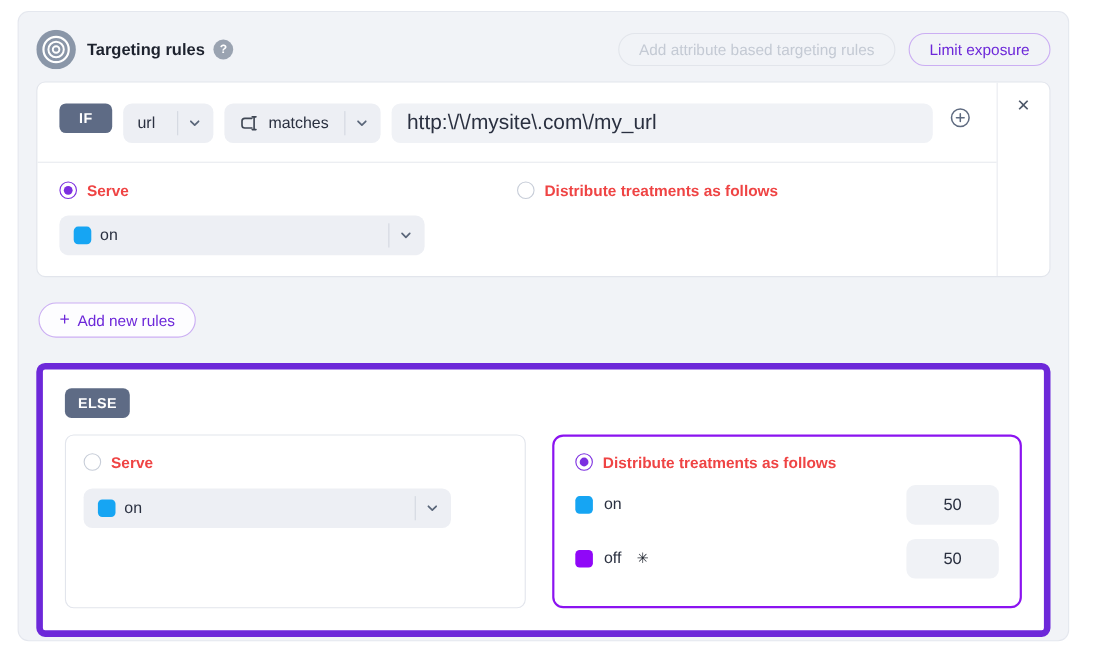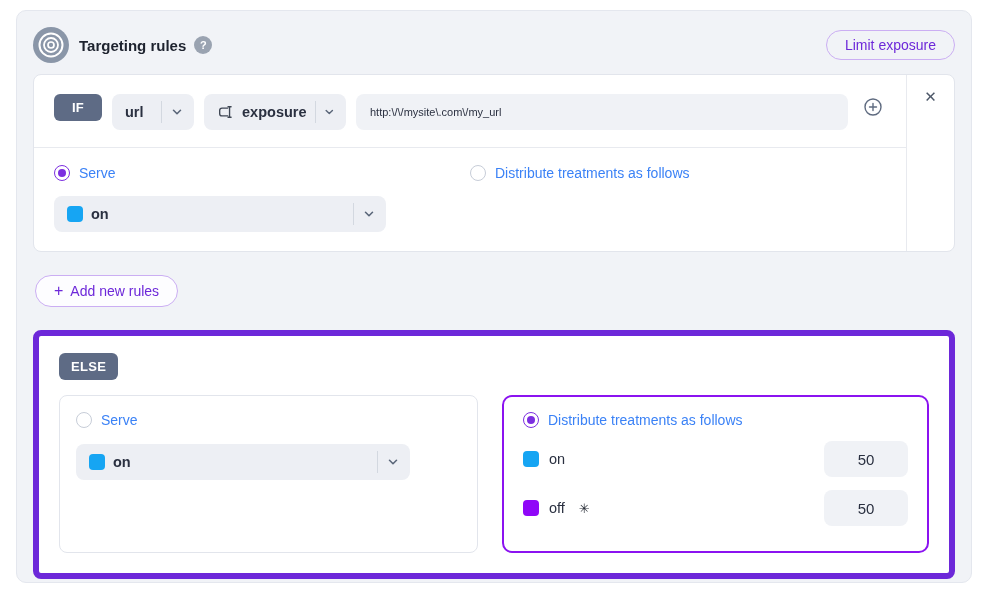--- a/index.html
+++ b/index.html
@@ -60,48 +60,48 @@
   .if-badge {
     display:inline-flex; align-items:center; justify-content:center;
     min-width:48px; height:27px; padding:0 12px;
     background:#5e6b85; color:#ffffff; border-radius:6px;
     font-size:13px; font-weight:bold; letter-spacing:.3px;
   }
   .dropdown {
     height:36px; background:#edeff4; border-radius:8px;
     display:flex; align-items:center; gap:8px;
     padding:0 10px 0 13px; cursor:pointer;
-    font-size:14.5px; color:#2a3040;font-weight:bold;
+    font-size:14.5px; color:#2a3040;
   }
   .dd-divider { width:1px; height:22px; background:#d3d8e0; margin-left:auto; }
   .dd-attr { width:82px; }
   .dd-matcher { width:142px; }
   .value-input {
     flex:1; height:36px; background:#f0f2f6; border:none; border-radius:8px;
-    padding:0 14px; font-family:inherit; font-size:11px; color:#2a3040;
+    padding:0 14px; font-family:inherit; font-size:19px; color:#2a3040;
     outline:none; min-width:0;
   }
   .add-cond {
     width:26px; height:26px; display:flex; align-items:center; justify-content:center;
     cursor:pointer; margin-left:2px;
   }
   .serve-row {
     display:grid; grid-template-columns:1fr 1fr;
     padding:17px 20px 0; align-items:center;
   }
   .radio-opt { display:flex; align-items:center; gap:9px; cursor:pointer; }
   .radio {
     width:16px; height:16px; border-radius:50%;
     border:1.5px solid #c7cdd8; background:#ffffff; position:relative; flex:0 0 16px;
   }
   .radio.checked { border-color:#7c2ee0; }
   .radio.checked::after {
     content:""; position:absolute; inset:3px; border-radius:50%; background:#7c2ee0;
   }
-  .radio-label { font-size:14px; font-weight:normal; color:#3b82f6; }
+  .radio-label { font-size:14px; font-weight:bold; color:#ef4444; }
   .treatment-dd { width:332px; margin:15px 20px 19px; }
   .swatch { width:16px; height:16px; border-radius:4px; flex:0 0 16px; }
   
   .add-rule { margin:23px 0 23px 2px; height:32px; border-radius:16px; background:#fdfdff; }
   .plus-glyph { font-size:16px; line-height:1; margin-top:-1px; }
   
   .else-card {
     background:#ffffff; border:6px solid #6d28d9; border-radius:8px;
     padding:17px 20px 20px;
   }
@@ -136,20 +136,21 @@
         <svg width="36" height="36" viewBox="0 0 36 36">
           <circle cx="18" cy="18" r="18" fill="#8a96a8"></circle>
           <circle cx="18" cy="18" r="11.5" fill="none" stroke="#ffffff" stroke-width="2"></circle>
           <circle cx="18" cy="18" r="7" fill="none" stroke="#ffffff" stroke-width="1.8"></circle>
           <circle cx="18" cy="18" r="3" fill="none" stroke="#ffffff" stroke-width="1.7"></circle>
         </svg>
       </div>
       <div class="page-title">Targeting rules</div>
       <div class="help-badge">?</div>
       <div class="spacer"></div>
+      <button class="pill disabled">Add attribute based targeting rules</button>
       <button class="pill purple">Limit exposure</button>
     </div>
 
     <div class="rule-card">
       <div class="rule-main">
 
         <div class="condition-row">
           <span class="if-badge">IF</span>
 
           <div class="dropdown dd-attr">
@@ -158,21 +159,21 @@
             <svg width="14" height="14" viewBox="0 0 16 16">
                 <path d="M4 6l4 4 4-4" fill="none" stroke="#5a6679" stroke-width="1.8" stroke-linecap="round" stroke-linejoin="round"></path>
               </svg>
           </div>
 
           <div class="dropdown dd-matcher">
             <svg width="19" height="16" viewBox="0 0 19 16">
               <path d="M12 3.6 H5.6 C4.1 3.6 3 4.7 3 6.1 v3.8 c0 1.4 1.1 2.5 2.6 2.5 H12" fill="none" stroke="#3f4754" stroke-width="1.5" stroke-linecap="round"></path>
               <path d="M14 2.2 v11.6 M12.3 2.2 h3.4 M12.3 13.8 h3.4" fill="none" stroke="#3f4754" stroke-width="1.5" stroke-linecap="round"></path>
             </svg>
-            <span>exposure</span>
+            <span>matches</span>
             <span class="dd-divider"></span>
             <svg width="14" height="14" viewBox="0 0 16 16">
                 <path d="M4 6l4 4 4-4" fill="none" stroke="#5a6679" stroke-width="1.8" stroke-linecap="round" stroke-linejoin="round"></path>
               </svg>
           </div>
 
           <input class="value-input" type="text" value="http:\/\/mysite\.com\/my_url" style="">
 
           <div class="add-cond">
             <svg width="22" height="22" viewBox="0 0 22 22">

